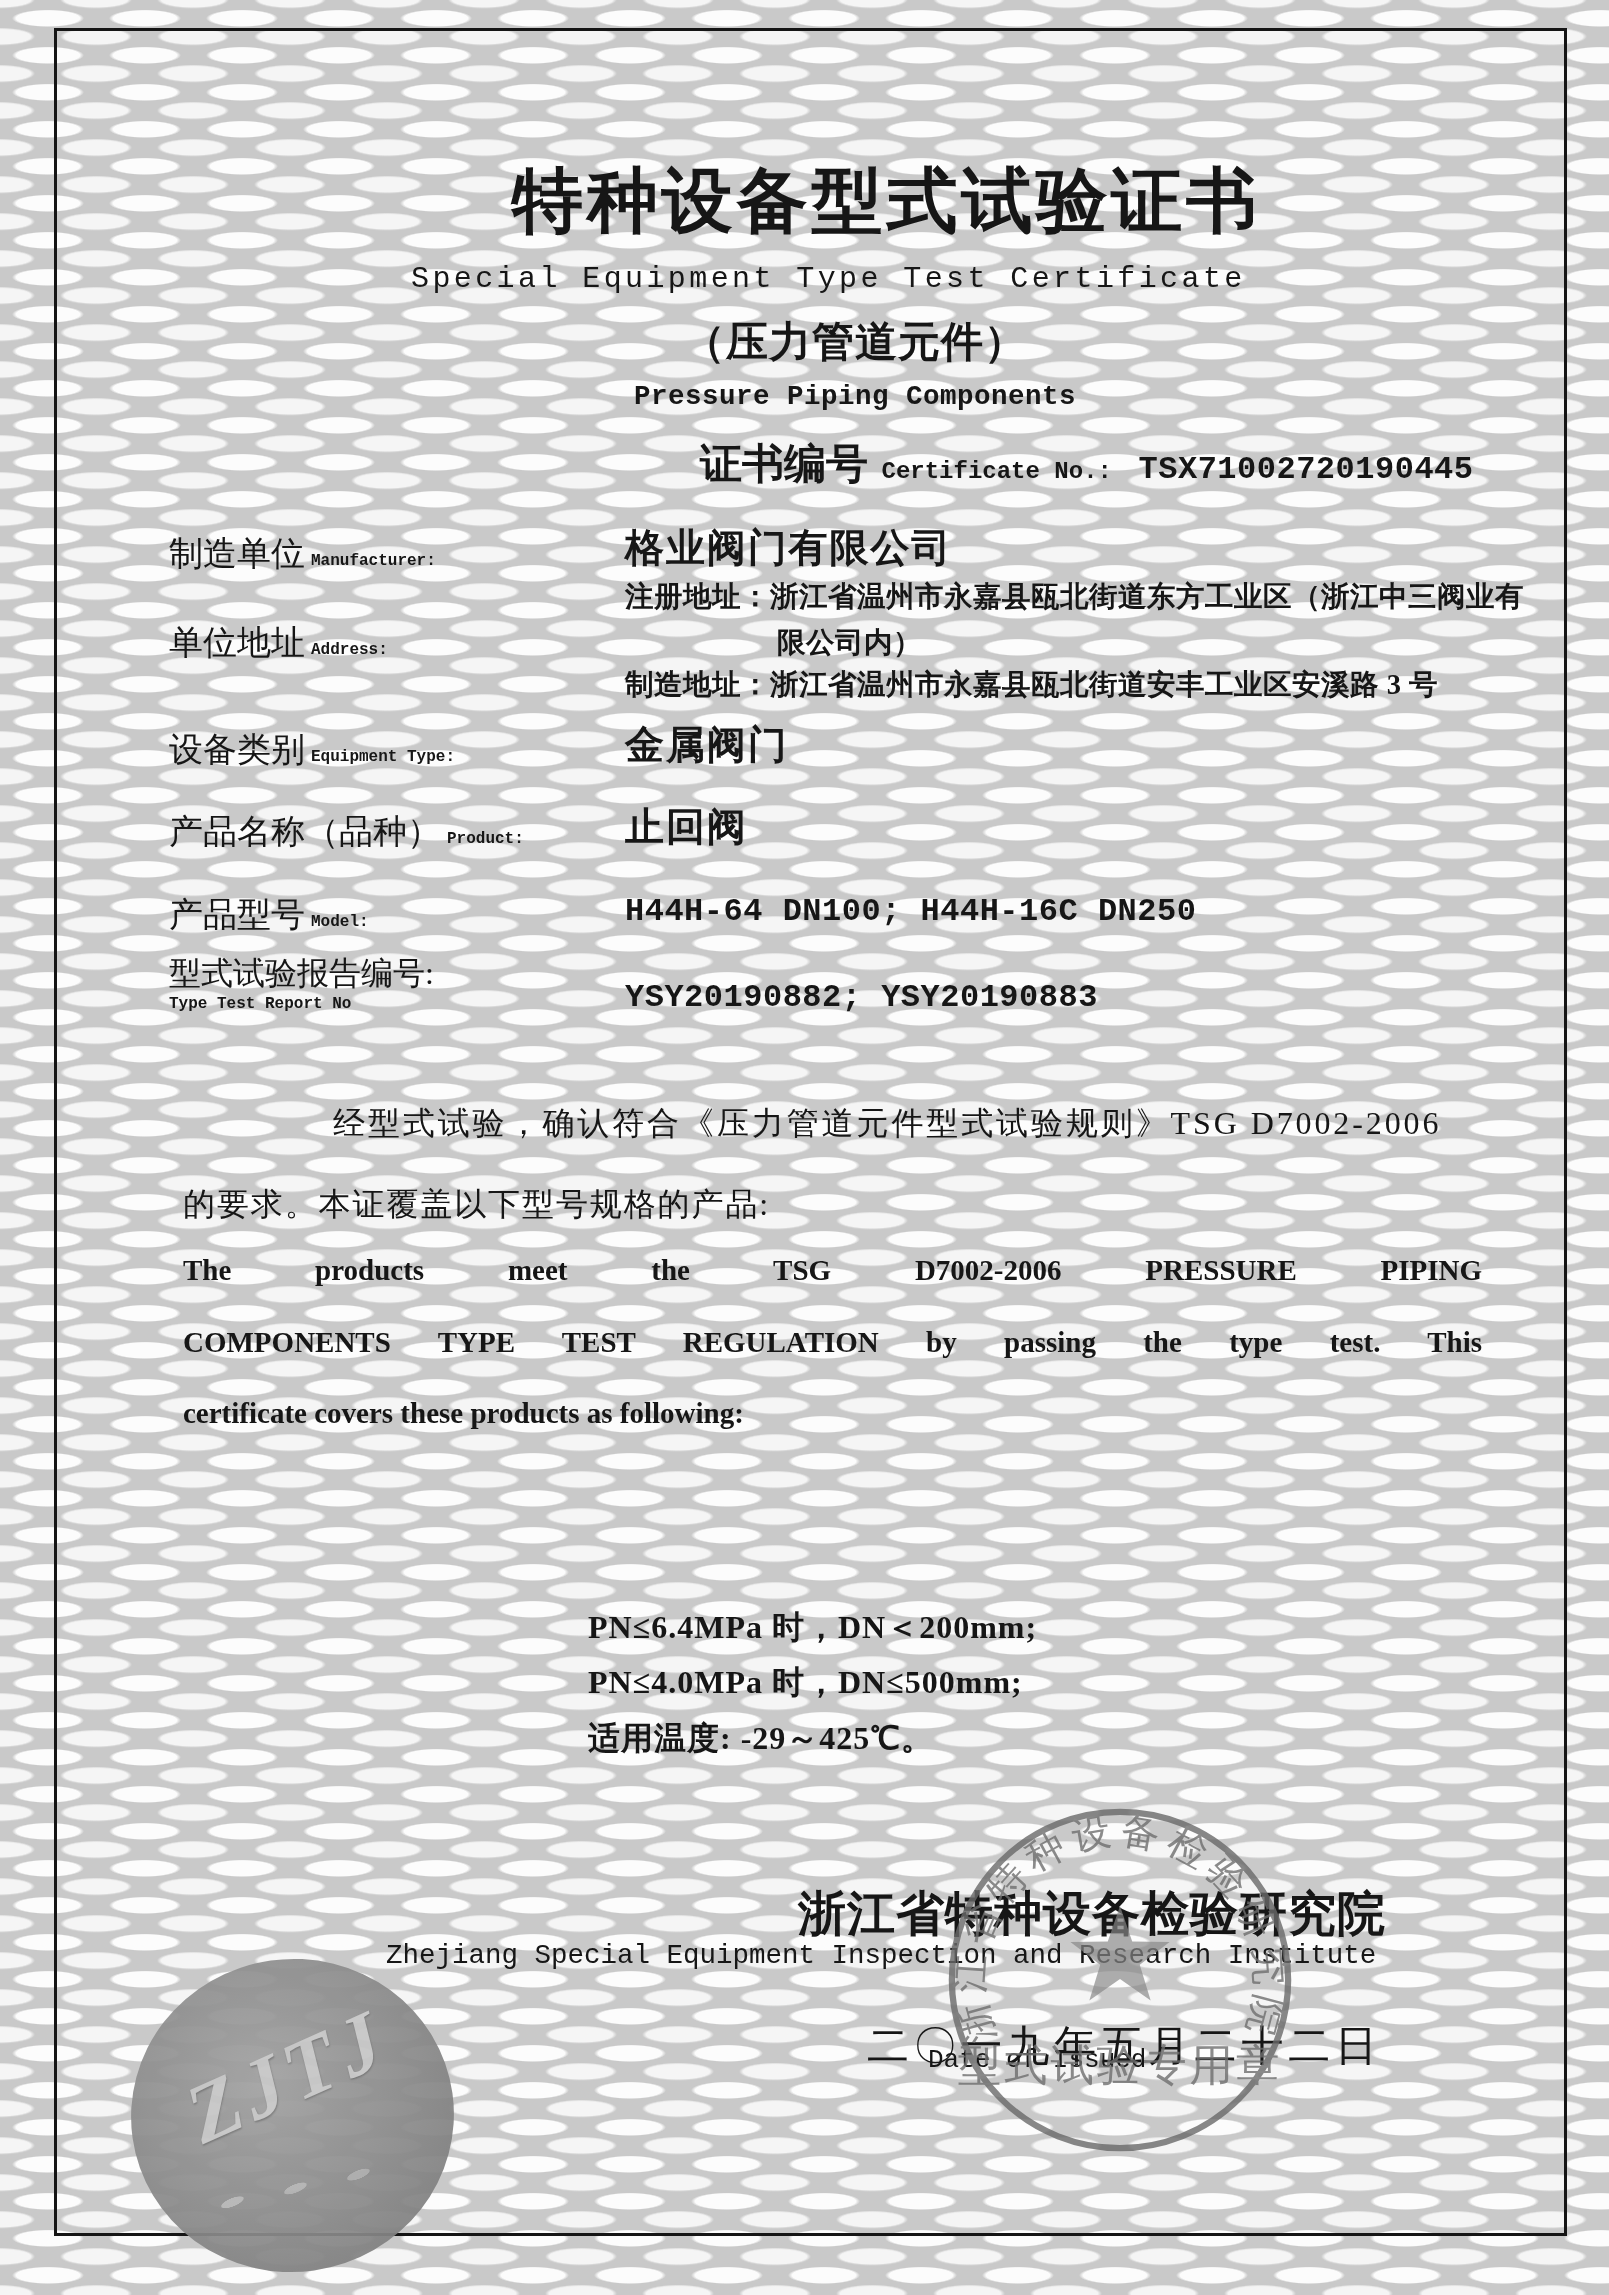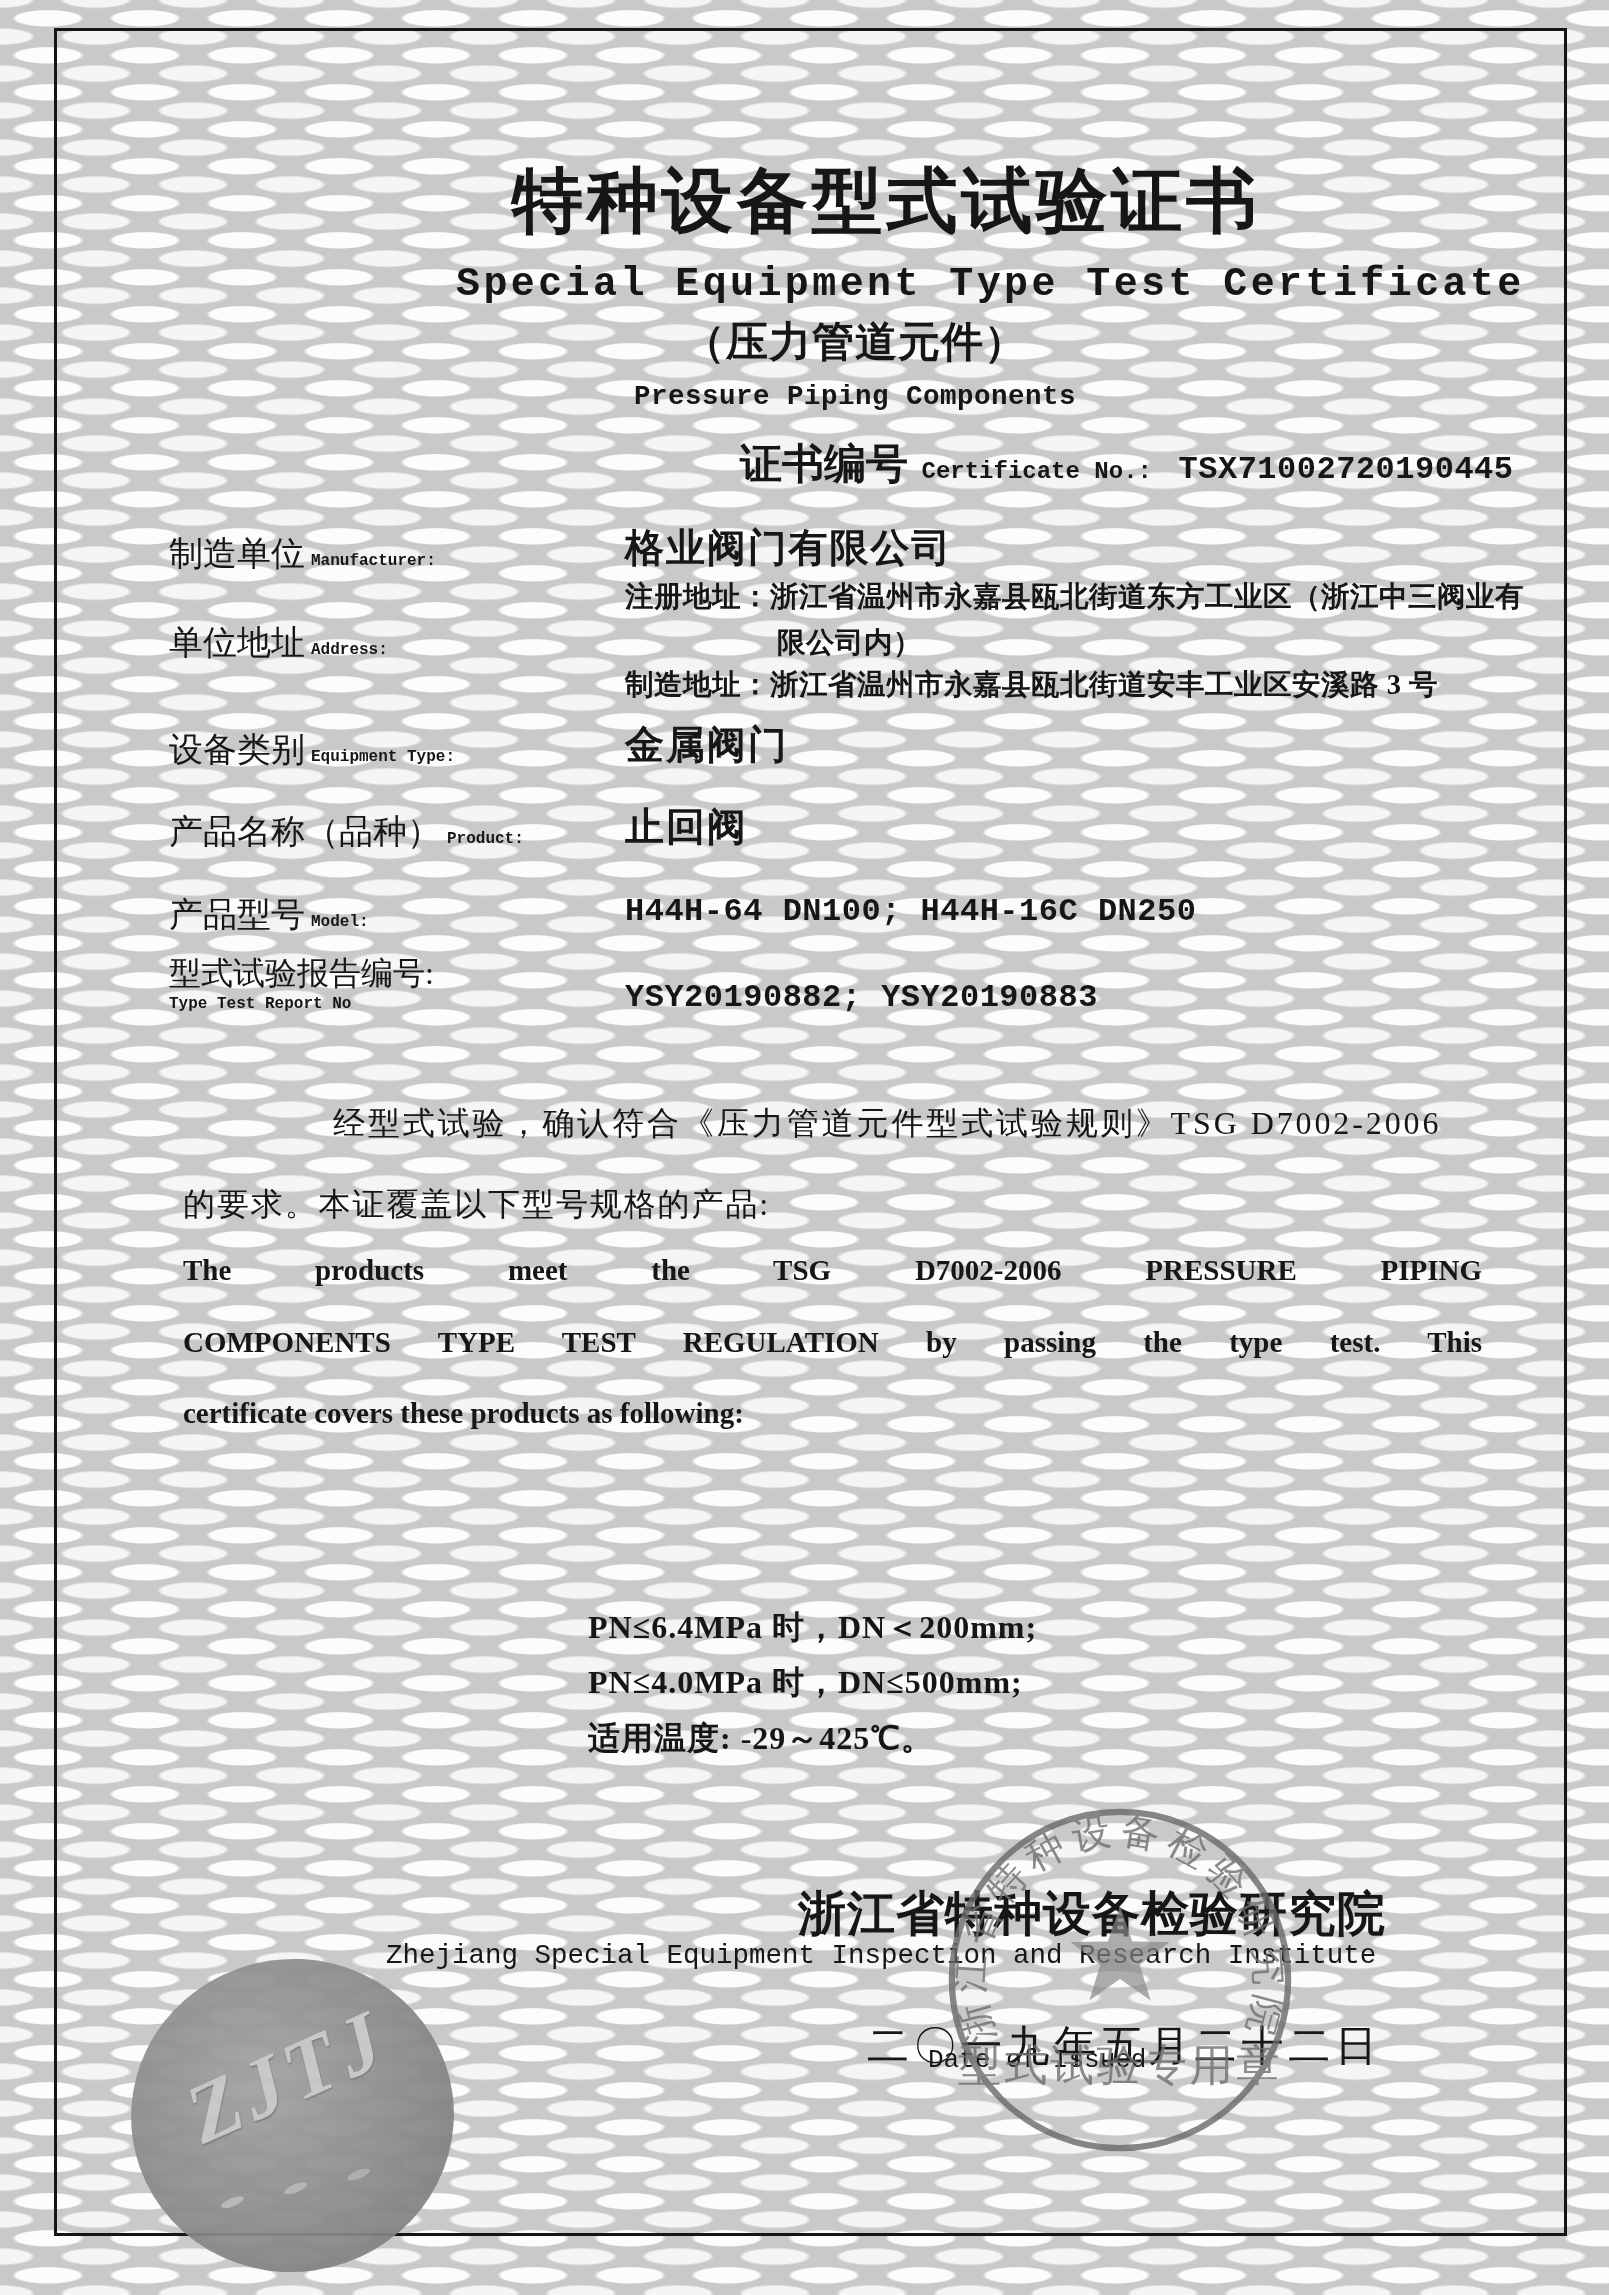--- a/index.html
+++ b/index.html
@@ -16,24 +16,24 @@
   }
   .abs{position:absolute;white-space:nowrap;}
   .frame{
     position:absolute;left:54px;top:28px;width:1513px;height:2208px;
     border:3.9px solid #151515;box-sizing:border-box;pointer-events:none;
   }
   .zh{font-family:"Liberation Serif", serif;}
   .mono{font-family:"Liberation Mono", monospace;}
   .b{font-weight:700;}
   .title-zh{font-size:71px;font-weight:700;letter-spacing:3.9px;}
-  .title-en{font-size:40px;font-weight:700;letter-spacing:3.4px;margin-left:45px;}
+  .title-en{font-size:30px;font-weight:400;letter-spacing:3.4px;}
   .sub-zh{font-size:42px;font-weight:700;letter-spacing:1px;}
   .sub-en{font-size:27.5px;font-weight:700;letter-spacing:0.5px;}
-  .certline{display:flex;align-items:baseline;margin-left:40px;}
+  .certline{display:flex;align-items:baseline;}
   .certline .lzh{font-size:42px;font-weight:700;}
   .certline .len{font-size:24px;font-weight:700;margin-left:13.5px;text-align:right;}
   .certline .val{font-size:32px;font-weight:700;margin-left:26.6px;letter-spacing:0.5px;}
   .rowlabel{display:flex;align-items:baseline;}
   .rowlabel .lzh{font-size:34px;}
   .rowlabel .len{font-size:16px;font-weight:700;margin-left:6px;}
   .value-zh{font-size:39px;font-weight:700;letter-spacing:1.9px;}
   .value-mono{font-size:32px;font-weight:700;letter-spacing:0.5px;font-family:"Liberation Mono",monospace;}
   .addr{font-size:28.5px;font-weight:700;letter-spacing:0.5px;}
   .para-zh{font-size:32px;letter-spacing:2.9px;}

